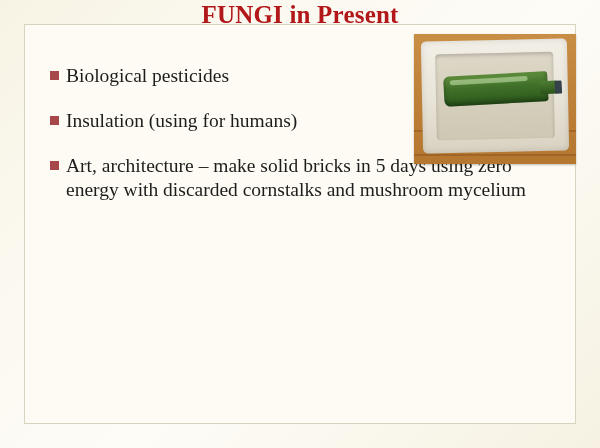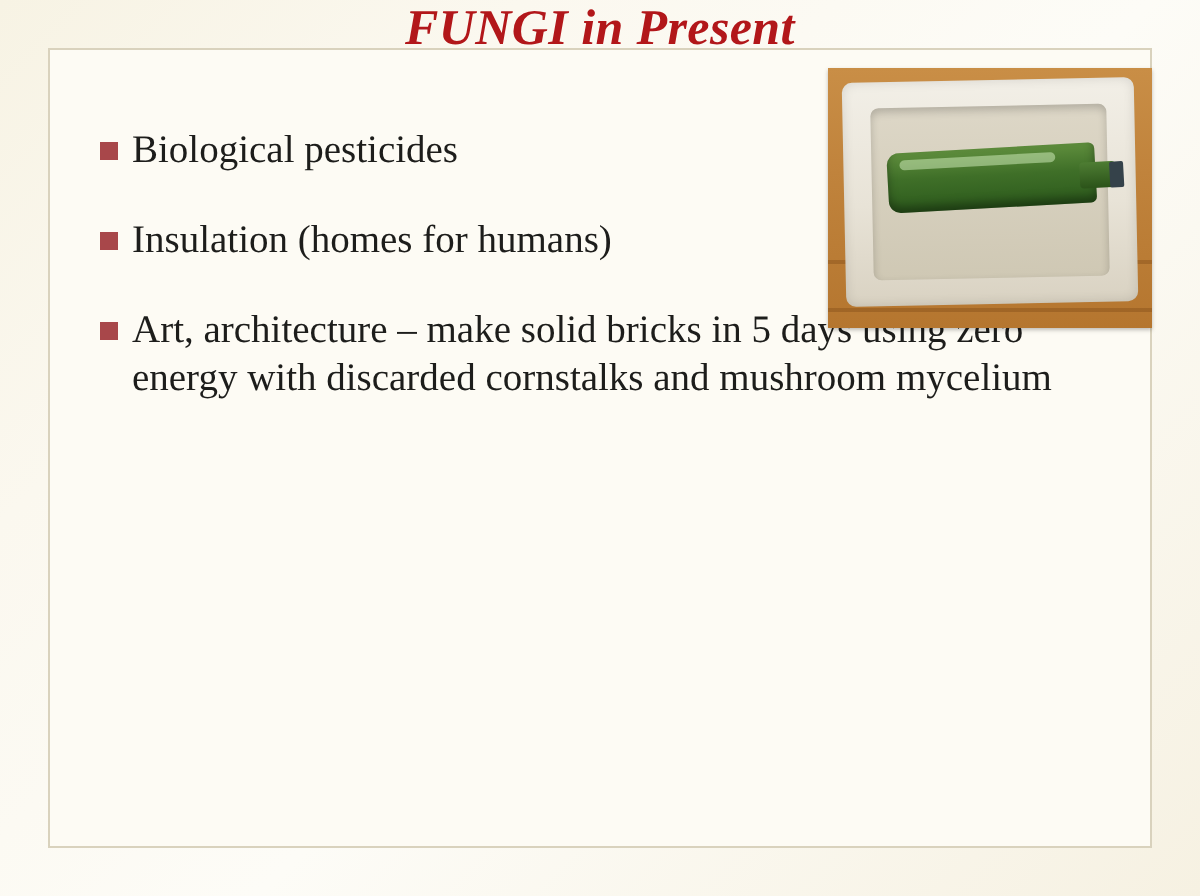--- a/index.html
+++ b/index.html
@@ -36,21 +36,20 @@
     position: absolute;
     left: 0;
     top: 1px;
     width: 600px;
     text-align: center;
     font-family: "Liberation Serif", serif;
     font-weight: bold;
     font-size: 25px;
     color: #b2171a;
     letter-spacing: 0.2px;
-    font-style: italic;
   }
   #bullets {
     position: absolute;
     left: 50px;
     top: 64px;
     width: 512px;
     font-family: Liberation Serif, serif;
   }
   .bullet {
     position: relative;
@@ -174,21 +173,21 @@
 
     <div class="bullet">
       <span class="marker"></span>
       <span class="bullet-text">Biological pesticides</span>
     </div>
 
 
 
     <div class="bullet">
       <span class="marker"></span>
-      <span class="bullet-text">Insulation (homes for humans)</span>
+      <span class="bullet-text">Insulation (using for humans)</span>
     </div>
 
     <div class="bullet">
       <span class="marker"></span>
       <span class="bullet-text">Art, architecture – make solid bricks in 5 days using zero energy with discarded cornstalks and mushroom mycelium</span>
     </div>
 
   </div>
 
   <div id="photo">

